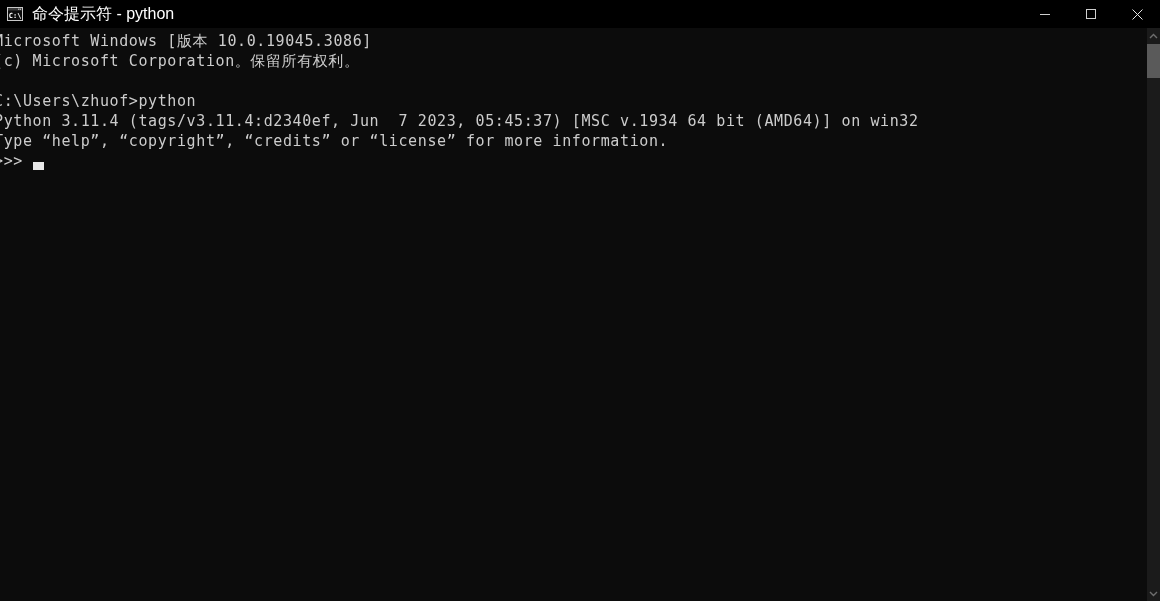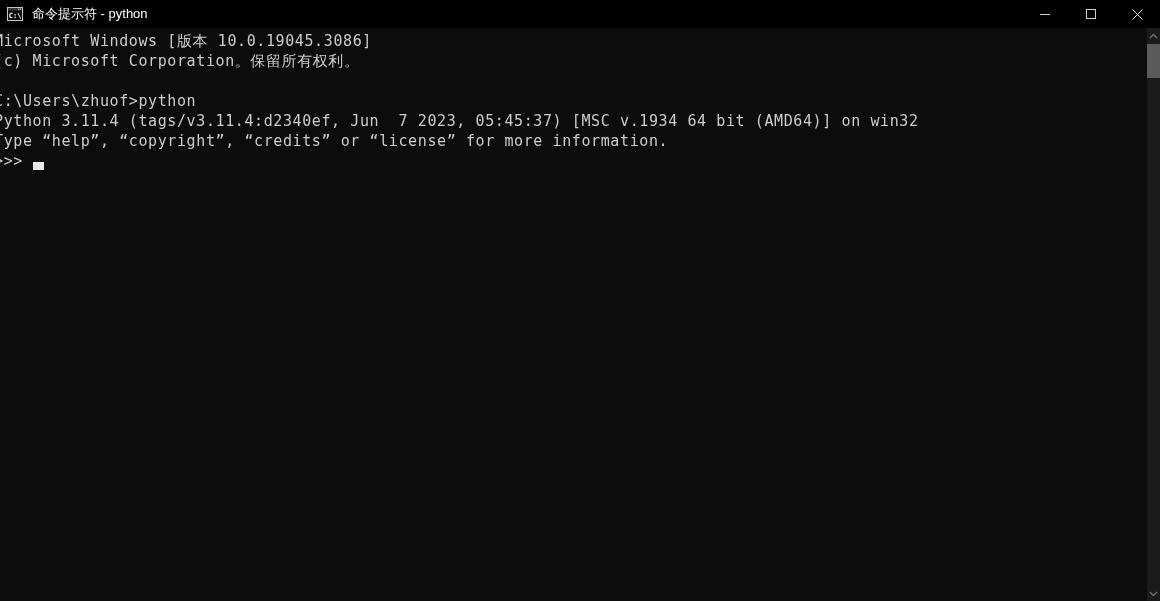--- a/index.html
+++ b/index.html
@@ -44,21 +44,21 @@
 
   #app-icon {
     width: 16px;
     height: 16px;
     flex: 0 0 auto;
     display: block;
   }
 
   #titlebar-text {
     color: #ffffff;
-    font-size: 13px;
+    font-size: 16px;
     line-height: 28px;
     margin-left: 9px;
     white-space: nowrap;
     font-family: "Liberation Sans", sans-serif;
   }
 
   #titlebar-drag {
     flex: 1 1 auto;
     height: 28px;
   }

